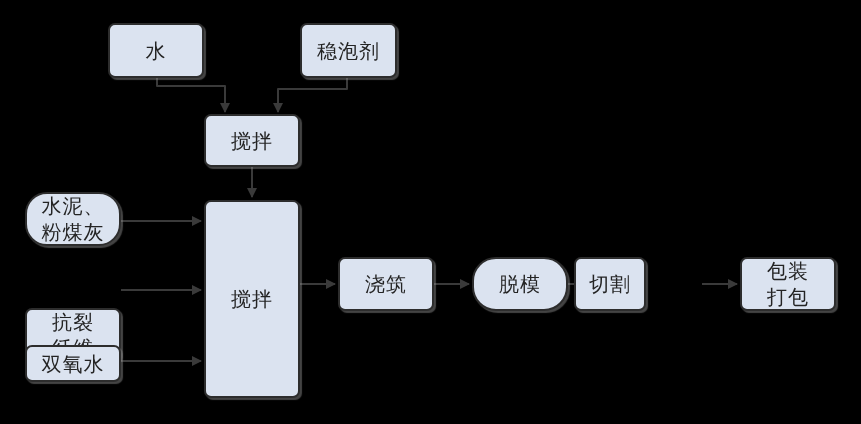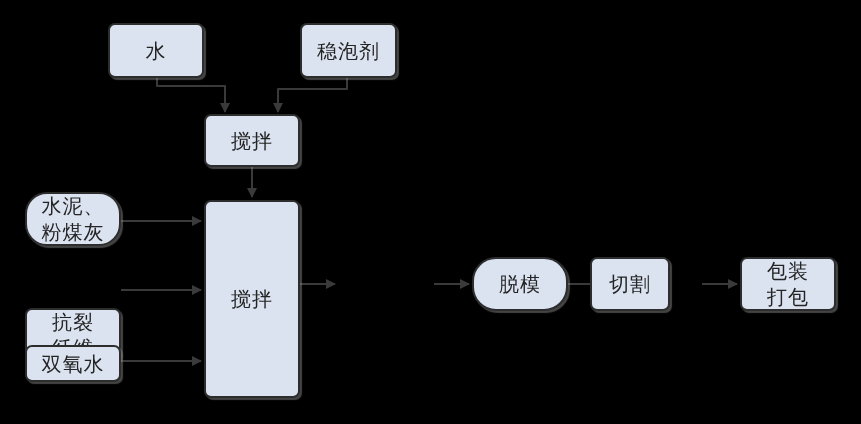--- a/index.html
+++ b/index.html
@@ -43,21 +43,21 @@
   }
   .n-water        { left:108px; top:23px;  width:96px; height:55px; }
   .n-foam         { left:300px; top:23px;  width:97px; height:55px; }
   .n-premix       { left:204px; top:114px; width:96px; height:53px; }
   .n-cement       { left:25px;  top:192px; width:96px; height:54px;border-radius:22px; }
   .n-fiber        { left:25px;  top:269px; width:96px; height:54px;margin-top:39px; }
   .n-peroxide     { left:25px;  top:345px; width:96px; height:37px; }
   .n-mainmix      { left:204px; top:200px; width:96px; height:198px; }
   .n-pouring      { left:338px; top:257px; width:96px; height:54px; }
   .n-demolding    { left:472px; top:257px; width:96px; height:54px;border-radius:24px; }
-  .n-cutting      { left:590px; top:257px; width:80px; height:54px; }
+  .n-cutting      { left:574px; top:257px; width:72px; height:54px; }
   .n-packaging    { left:740px; top:257px; width:96px; height:54px; }
   .edge {
     fill: none;
     stroke: #3a3a3a;
     stroke-width: 2;
     stroke-linejoin: round;
     stroke-linecap: butt;
   }
 </style>
 </head>
@@ -106,20 +106,23 @@
   </div>
 
   <div class="node n-peroxide">
     <span class="node-label">双氧水</span>
   </div>
 
   <div class="node n-mainmix">
     <span class="node-label">搅拌</span>
   </div>
 
+  <div class="node n-pouring">
+    <span class="node-label">浇筑</span>
+  </div>
 
   <div class="node n-demolding">
     <span class="node-label">脱模</span>
   </div>
 
   <div class="node n-cutting">
     <span class="node-label">切割</span>
   </div>
 
   <div class="node n-packaging">

